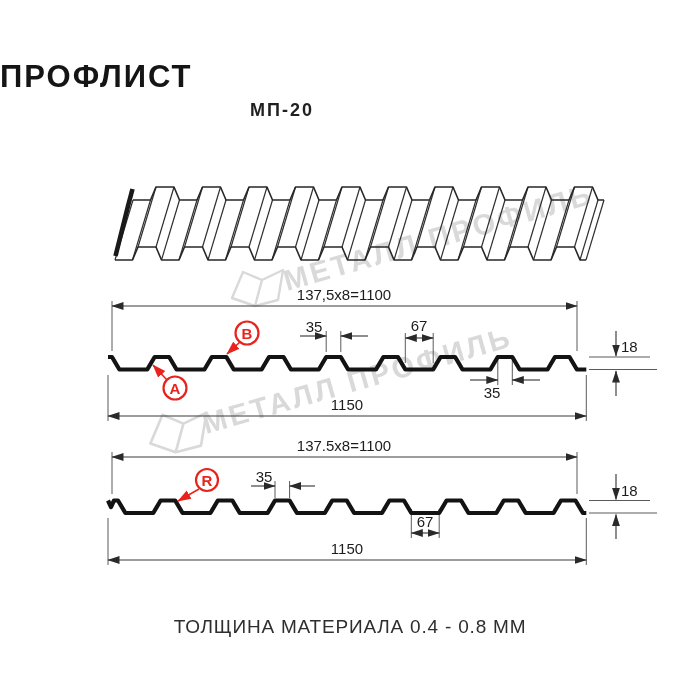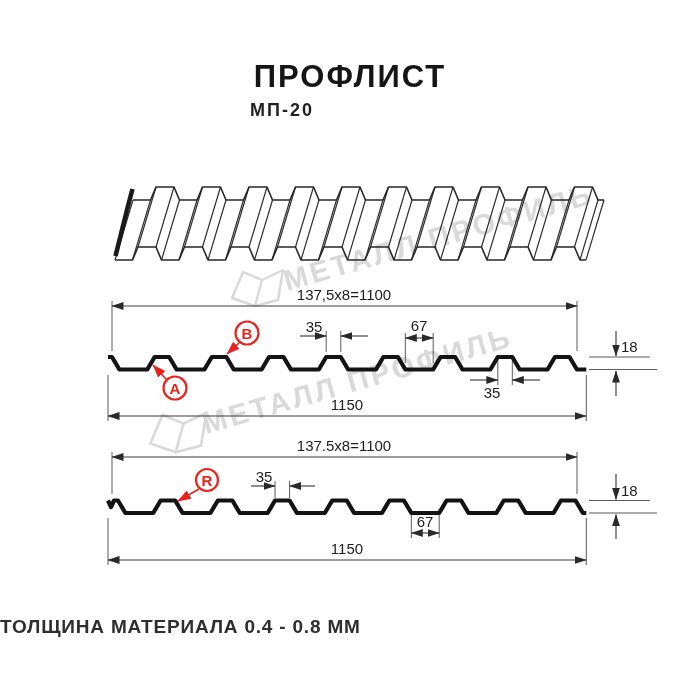--- a/index.html
+++ b/index.html
@@ -1,23 +1,23 @@
 <!DOCTYPE html>
 <html><head>
 <meta charset="utf-8">
 <style>
   html,body{margin:0;padding:0;background:#ffffff;}
   #stage{position:relative;width:700px;height:700px;background:#ffffff;overflow:hidden;
          font-family:"Liberation Sans", sans-serif;}
-  .title{position:absolute;top:59px;left:0;width:700px;text-align:center;
+  .title{position:absolute;top:59px;left:0;width:700px;
          font-size:31px;font-weight:800;letter-spacing:2px;color:#151515;}
   .subtitle{position:absolute;top:100px;left:0;width:564px;text-align:center;
          font-size:18px;font-weight:700;letter-spacing:2px;color:#202020;}
-  .footer{position:absolute;top:616px;left:0;width:700px;text-align:left;
-         font-size:19px;font-weight:700;letter-spacing:0.8px;color:#2e2e2e;}
+  .footer{position:absolute;top:616px;left:0;width:700px;text-align:center;
+         font-size:19px;font-weight:400;letter-spacing:0.8px;color:#2e2e2e;}
   svg{position:absolute;left:0;top:0;}
   .wmtext{font-size:29px;font-weight:700;letter-spacing:3px;fill:#d9d9d9;}
   .wmlogo{fill:none;stroke:#d9d9d9;stroke-width:2.4;stroke-linejoin:round;}
   .prof{fill:none;stroke:#131313;stroke-width:4.2;stroke-linejoin:round;stroke-linecap:butt;}
   .ext{stroke:#5a5a5a;stroke-width:1;}
   .dim{stroke:#3a3a3a;stroke-width:1.15;}
   .dtxt{font-size:15px;fill:#1c1c1c;}
   .red{stroke:#e8231d;}
   .redtxt{font-size:15px;font-weight:700;fill:#e8231d;}
   .lbl{fill:none;stroke:#e8231d;stroke-width:2.2;}

